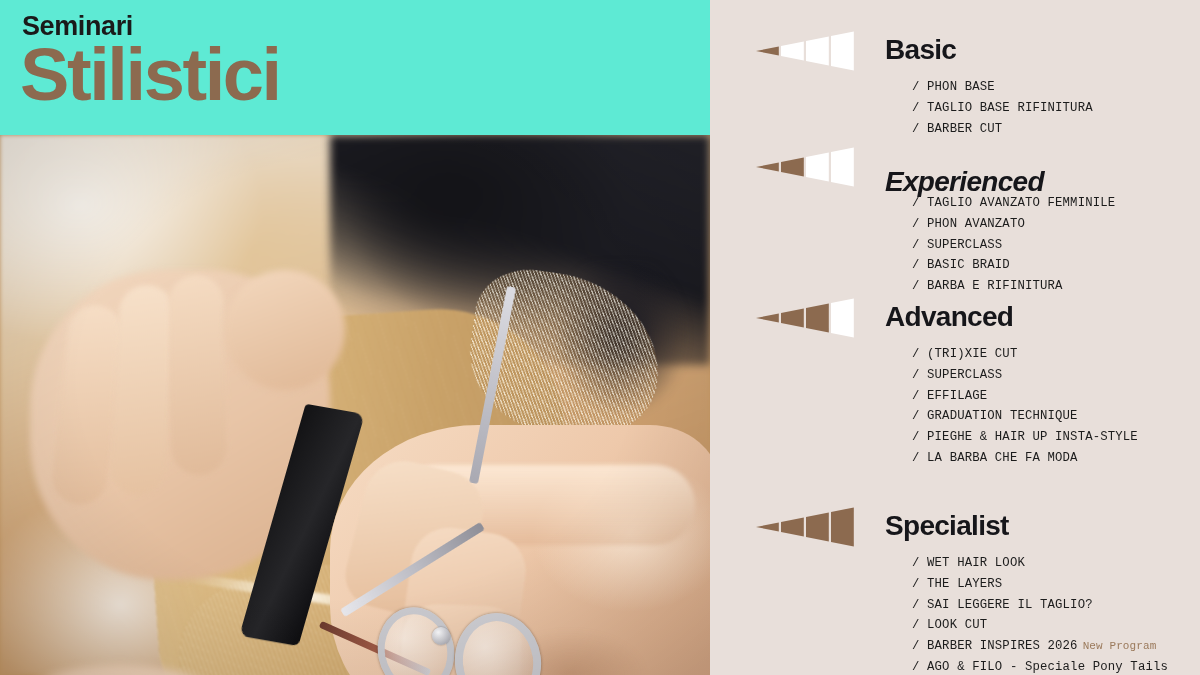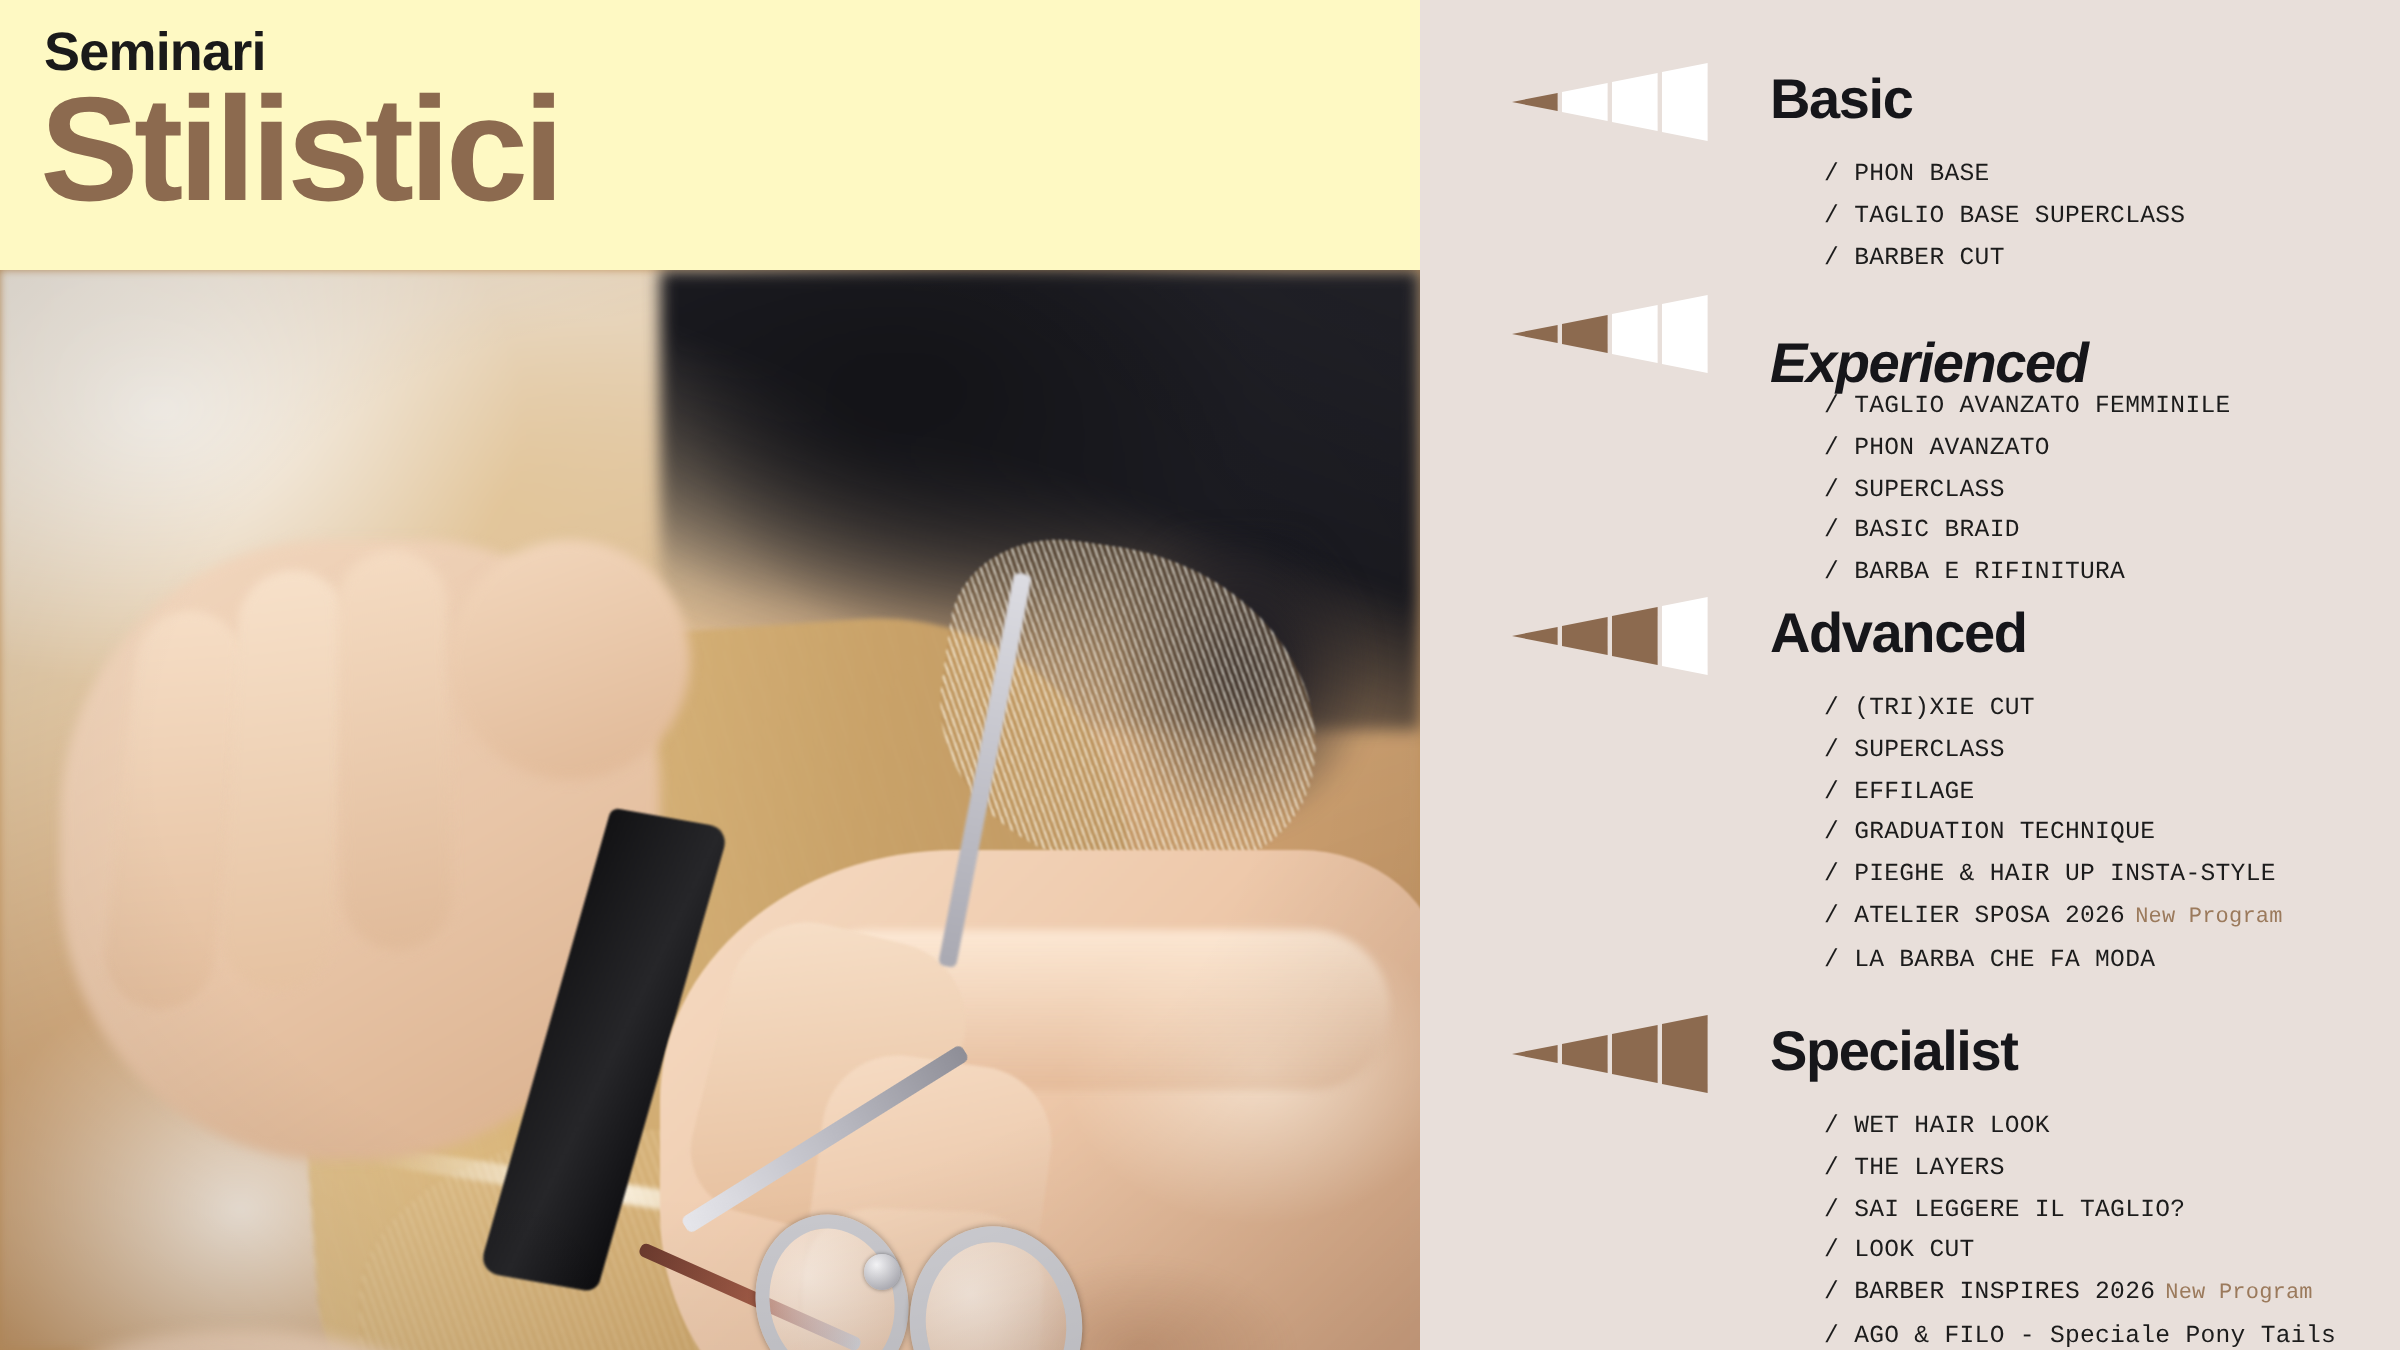--- a/index.html
+++ b/index.html
@@ -7,21 +7,21 @@
     width:1200px;height:675px;
     background:#E8DFDA;
     font-family:"Liberation Sans","DejaVu Sans",sans-serif;
     overflow:hidden;
   }
   .slide{position:relative;width:1200px;height:675px;overflow:hidden;}
 
   
   .left-col{position:absolute;left:0;top:0;width:710px;height:675px;overflow:hidden;background:#ffffff;}
 
-  .title-block{position:absolute;left:0;top:0;width:710px;height:135px;background:#fef9c3;}
+  .title-block{position:absolute;left:0;top:0;width:710px;height:135px;background:#5eead4;}
   .title-kicker{
     position:absolute;left:22px;top:13px;
     font-size:27px;font-weight:bold;color:#1A1A1A;
     letter-spacing:-0.4px;line-height:1;
   }
   .title-main{
     position:absolute;left:20px;top:38px;
     font-size:74px;font-weight:bold;color:#8C6A4F;
     letter-spacing:-2.4px;line-height:1;
   }
@@ -268,21 +268,21 @@
       <div class="section" style="top: 16px;">
         <svg class="lvl" viewBox="0 0 100 40" style="top:14px">
           <polygon fill="#8C6A4F" points="0,20 22.8,15.44 22.8,24.560000000000002 0,20"></polygon>
           <polygon fill="#FFFFFF" points="25,15 47.8,10.440000000000001 47.8,29.56 25,25"></polygon>
           <polygon fill="#FFFFFF" points="50,10 72.8,5.440000000000001 72.8,34.56 50,30"></polygon>
           <polygon fill="#FFFFFF" points="75,5 97.8,0.4400000000000013 97.8,39.56 75,35"></polygon>
         </svg>
         <div class="sec-head" style="top: 20px;">Basic</div>
         <ul class="sec-list" style="top: 50px;">
           <li><span class="slash">/ </span><span>PHON BASE</span></li>
-          <li><span class="slash">/ </span><span>TAGLIO BASE SUPERCLASS</span></li>
+          <li><span class="slash">/ </span><span>TAGLIO BASE RIFINITURA</span></li>
           <li><span class="slash">/ </span><span>BARBER CUT</span></li>
         </ul>
       </div>
       <div class="section" style="top: 132px;">
         <svg class="lvl" viewBox="0 0 100 40" style="top:14px">
           <polygon fill="#8C6A4F" points="0,20 22.8,15.44 22.8,24.560000000000002 0,20"></polygon>
           <polygon fill="#8C6A4F" points="25,15 47.8,10.440000000000001 47.8,29.56 25,25"></polygon>
           <polygon fill="#FFFFFF" points="50,10 72.8,5.440000000000001 72.8,34.56 50,30"></polygon>
           <polygon fill="#FFFFFF" points="75,5 97.8,0.4400000000000013 97.8,39.56 75,35"></polygon>
         </svg>
@@ -302,21 +302,20 @@
           <polygon fill="#8C6A4F" points="50,10 72.8,5.440000000000001 72.8,34.56 50,30"></polygon>
           <polygon fill="#FFFFFF" points="75,5 97.8,0.4400000000000013 97.8,39.56 75,35"></polygon>
         </svg>
         <div class="sec-head" style="top: 20px;">Advanced</div>
         <ul class="sec-list" style="top: 50px;">
           <li><span class="slash">/ </span><span>(TRI)XIE CUT</span></li>
           <li><span class="slash">/ </span><span>SUPERCLASS</span></li>
           <li><span class="slash">/ </span><span>EFFILAGE</span></li>
           <li><span class="slash">/ </span><span>GRADUATION TECHNIQUE</span></li>
           <li><span class="slash">/ </span><span>PIEGHE &amp; HAIR UP INSTA-STYLE</span></li>
-          <li><span class="slash">/ </span><span>ATELIER SPOSA 2026</span><span class="badge">New Program</span></li>
           <li><span class="slash">/ </span><span>LA BARBA CHE FA MODA</span></li>
         </ul>
       </div>
       <div class="section" style="top: 492px;">
         <svg class="lvl" viewBox="0 0 100 40" style="top:14px">
           <polygon fill="#8C6A4F" points="0,20 22.8,15.44 22.8,24.560000000000002 0,20"></polygon>
           <polygon fill="#8C6A4F" points="25,15 47.8,10.440000000000001 47.8,29.56 25,25"></polygon>
           <polygon fill="#8C6A4F" points="50,10 72.8,5.440000000000001 72.8,34.56 50,30"></polygon>
           <polygon fill="#8C6A4F" points="75,5 97.8,0.4400000000000013 97.8,39.56 75,35"></polygon>
         </svg>

